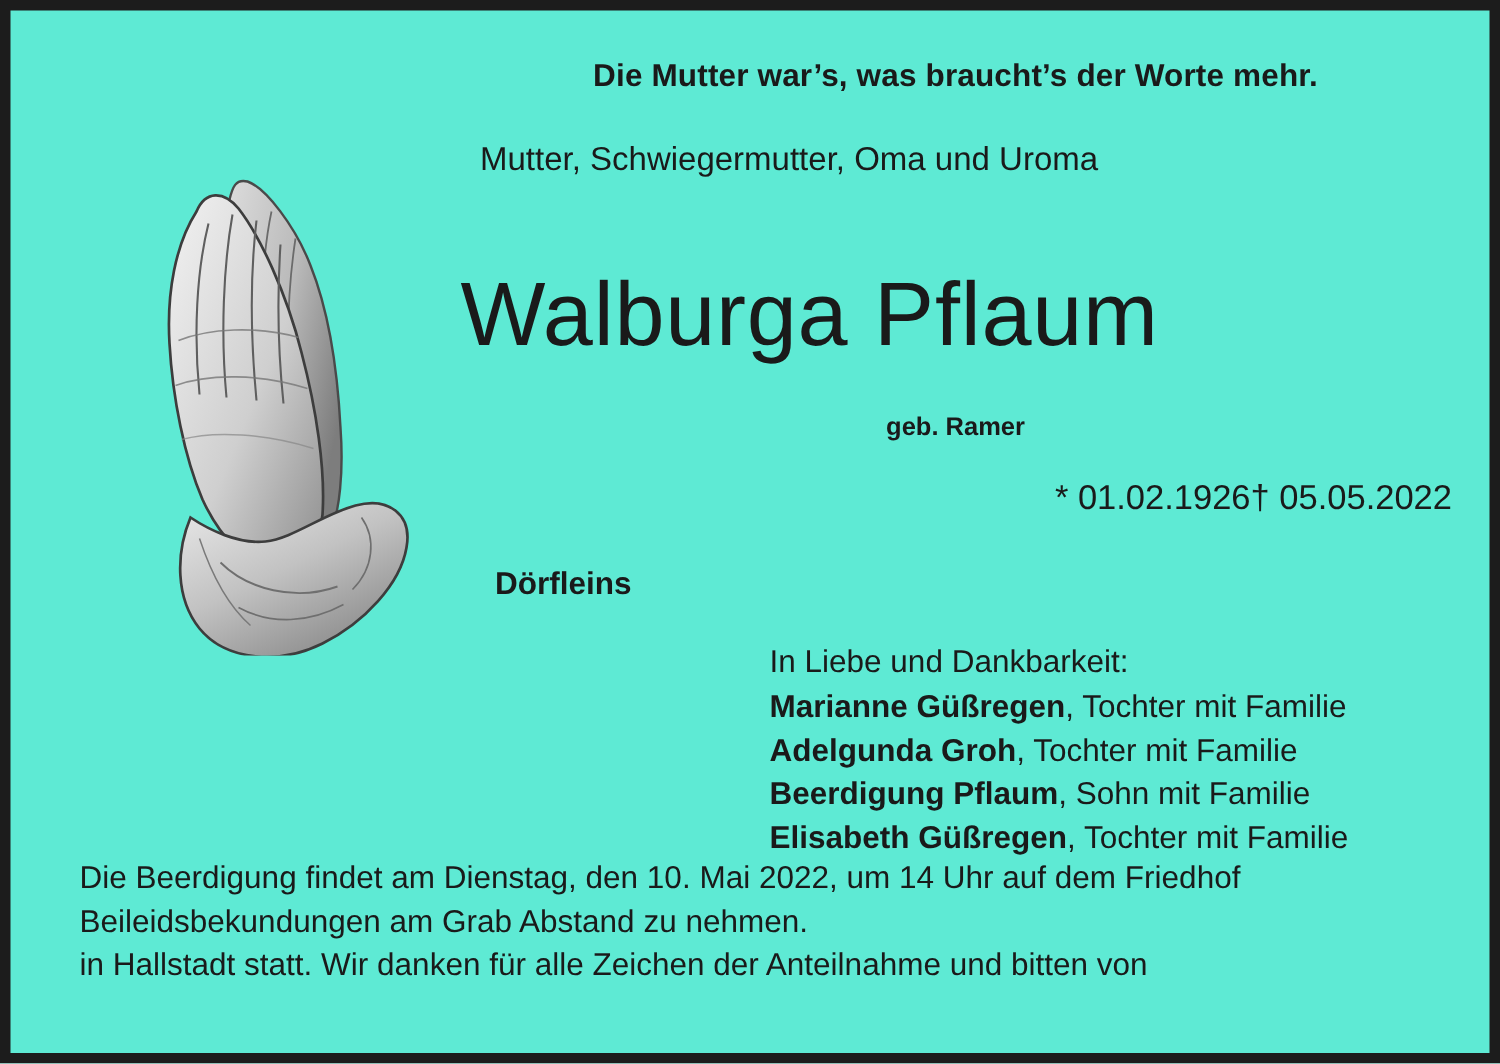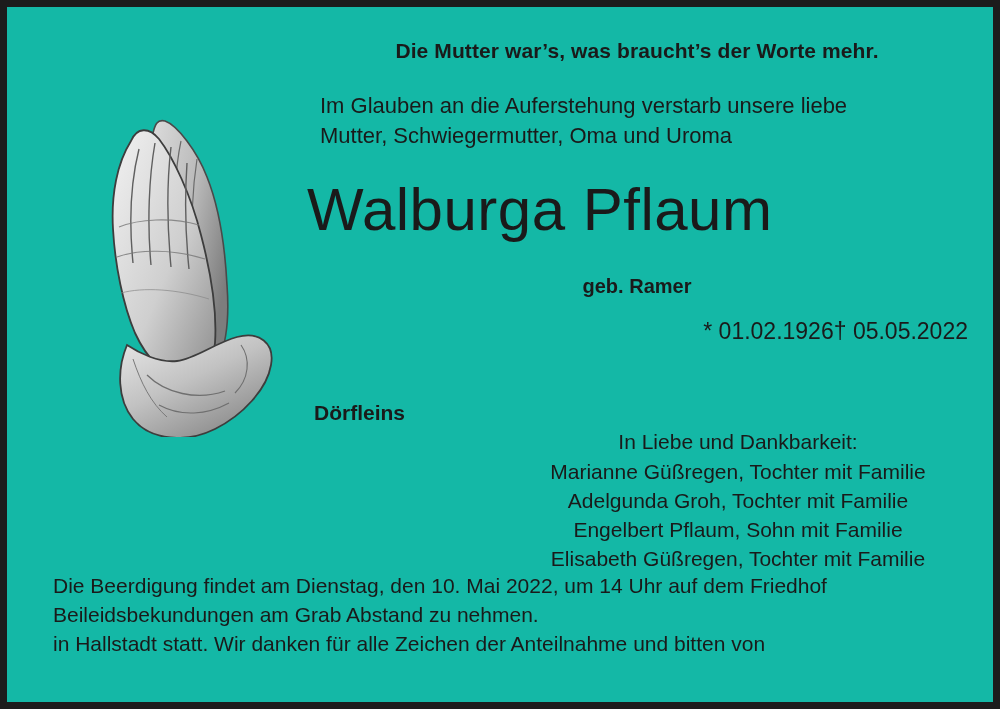--- a/index.html
+++ b/index.html
@@ -13,21 +13,21 @@
     font-family: "Liberation Sans", sans-serif;
     color: #1a1a1a;
     overflow: hidden;
   }
   .obituary {
     position: relative;
     box-sizing: border-box;
     width: 1000px;
     height: 709px;
     border: 7px solid #1c1c1c;
-    background: #14b8a6;
+    background: #5eead4;
   }
   .inner {
     position: relative;
     width: 100%;
     height: 100%;
     box-sizing: border-box;
   }
 
   
   .hands {
@@ -74,53 +74,51 @@
     font-weight: 400;
     letter-spacing: 0.5px;
     line-height: 70px;
   }
   .birthname {
     position: absolute;
     left: 300px;
     top: 268px;
     width: 660px;
     text-align: center;
-    font-size: 20px;
+    font-size: 17px;
     font-weight: bold;
   }
   .dates {
     position: absolute;
     left: 313px;
     top: 311px;
     width: 648px;
     display: flex;
     justify-content: flex-end;
     font-size: 23px;
   }
   .place {
     position: absolute;
-    left: 307px;
+    left: 323px;
     top: 371px;
     font-size: 21px;
     font-weight: bold;
-    margin-top: 23px;
   }
 
   .mourners {
     position: absolute;
     left: 506px;
     top: 420px;
     width: 450px;
     font-size: 21px;
     line-height: 29px;
-    text-align: center;
   }
   .mourners .lead { margin-bottom: 1px; }
   .mourners .row { white-space: nowrap; }
-  .mourners .row b { font-weight: normal; }
+  .mourners .row b { font-weight: bold; }
 
   .funeral {
     position: absolute;
     left: 46px;
     top: 564px;
     width: 910px;
     font-size: 21px;
     line-height: 29px;
   }
   .funeral div { white-space: nowrap; }
@@ -177,21 +175,20 @@
         <path d="M92 268 C110 286 142 294 170 284" fill="none" stroke="#6f6f6f" stroke-width="1.3"></path>
         <path d="M104 298 C126 310 152 308 174 296" fill="none" stroke="#6f6f6f" stroke-width="1.1"></path>
         <path d="M186 238 C196 252 194 272 180 286" fill="none" stroke="#6f6f6f" stroke-width="1.1"></path>
         <path d="M78 252 C86 276 96 296 112 310" fill="none" stroke="#7a7a7a" stroke-width="1"></path>
       </svg>
     </div>
 
     <div class="motto">Die Mutter war’s, was braucht’s der Worte mehr.</div>
 
     <div class="intro">
-      <div>Im Glauben an die Auferstehung verstarb unsere liebe</div>
       <div>Mutter, Schwiegermutter, Oma und Uroma</div>
     </div>
 
     <div class="name">Walburga Pflaum</div>
 
     <div class="birthname">geb. Ramer</div>
 
     <div class="dates">
       <span>* 01.02.1926</span>
       <span>† 05.05.2022</span>
@@ -201,21 +198,21 @@
 
     <div class="mourners">
       <div class="lead">In Liebe und Dankbarkeit:</div>
       <div class="row">
         <b>Marianne Güßregen</b><span>, Tochter mit Familie</span>
       </div>
       <div class="row">
         <b>Adelgunda Groh</b><span>, Tochter mit Familie</span>
       </div>
       <div class="row">
-        <b>Engelbert Pflaum</b><span>, Sohn mit Familie</span>
+        <b>Beerdigung Pflaum</b><span>, Sohn mit Familie</span>
       </div>
       <div class="row">
         <b>Elisabeth Güßregen</b><span>, Tochter mit Familie</span>
       </div>
     </div>
 
     <div class="funeral">
       <div>Die Beerdigung findet am Dienstag, den 10. Mai 2022, um 14 Uhr auf dem Friedhof</div>
       <div>Beileidsbekundungen am Grab Abstand zu nehmen.</div>
       <div>in Hallstadt statt. Wir danken für alle Zeichen der Anteilnahme und bitten von</div>

